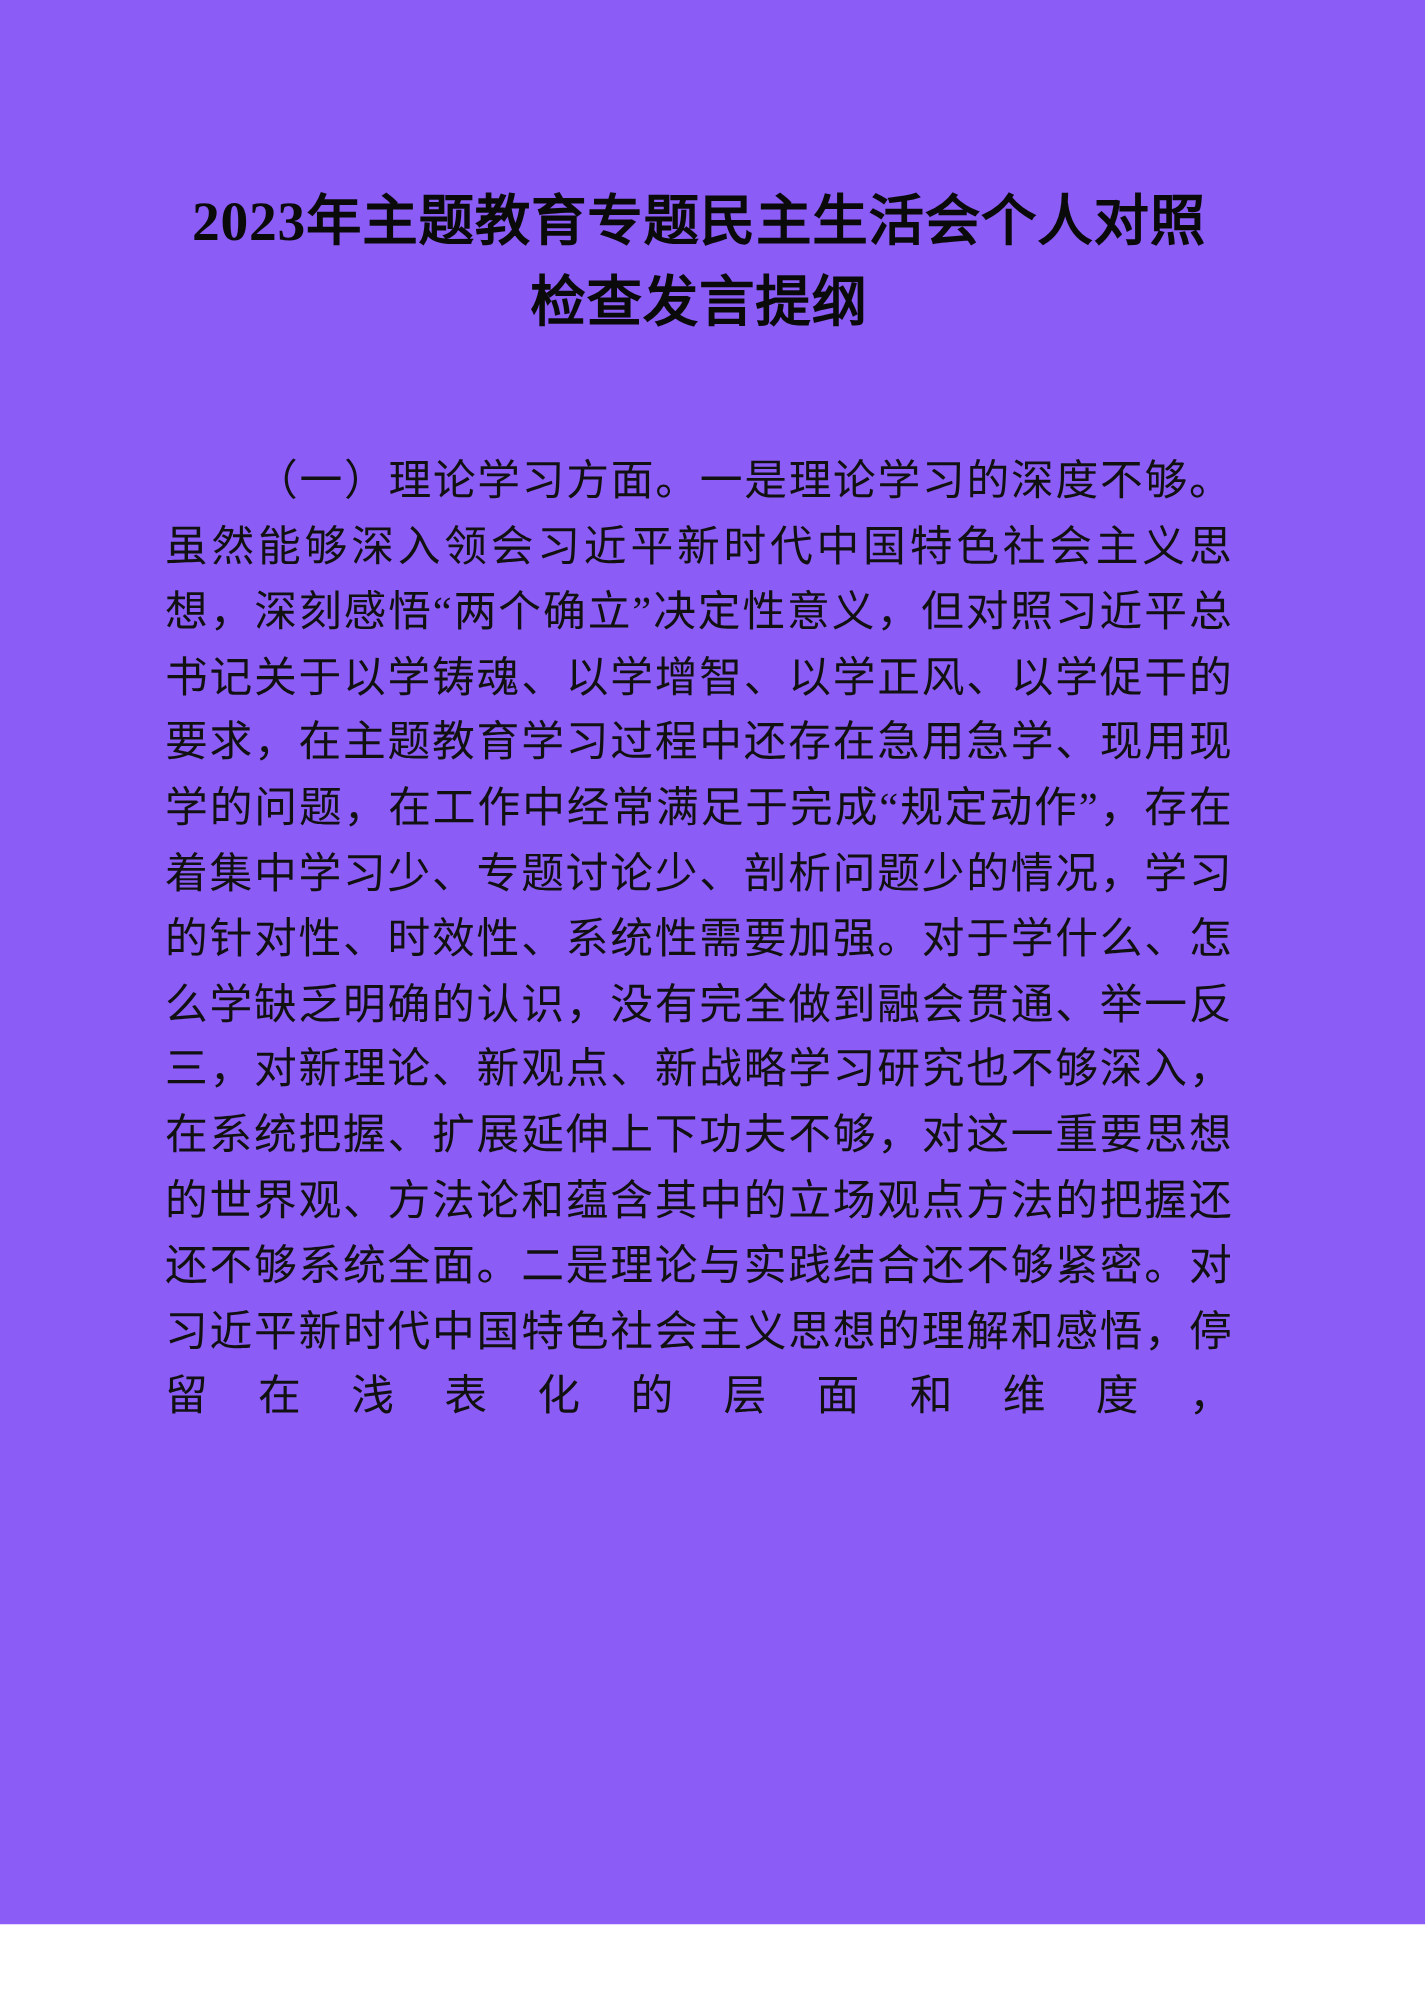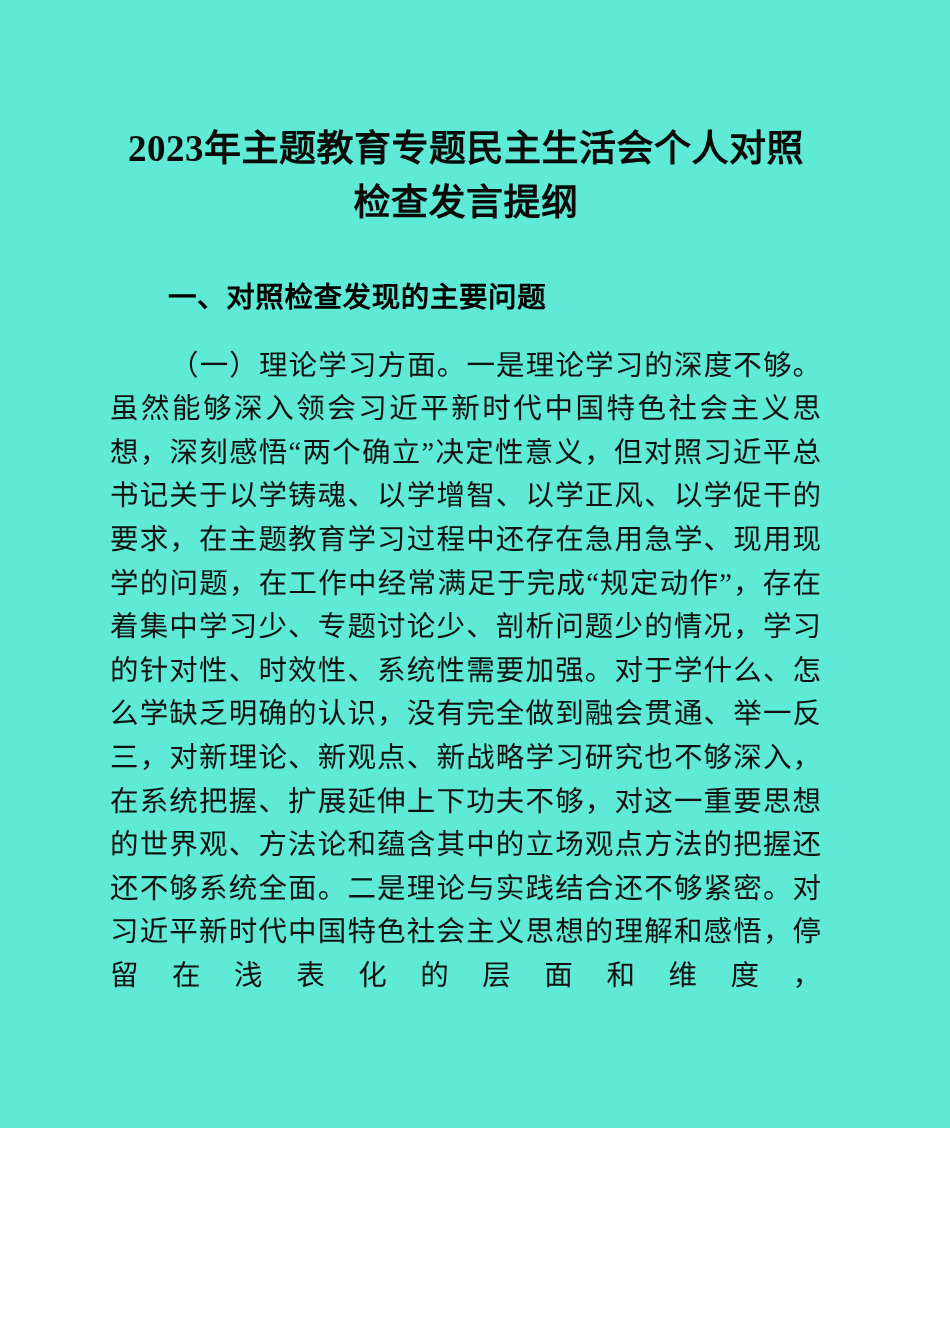--- a/index.html
+++ b/index.html
@@ -11,23 +11,23 @@
 
   body {
     font-family: "Liberation Serif", "DejaVu Serif", serif;
     color: #000000;
     -webkit-font-smoothing: antialiased;
   }
 
   #page {
     position: relative;
     width: 950px;
-    height: 1128px;
+    height: 1283px;
     margin: 0 auto;
-    background: #5eead4;
+    background: #8b5cf6;
     overflow: hidden;
     box-sizing: border-box;
   }
 
   #content {
     position: absolute;
     left: 110px;
     top: 0;
     width: 712px;
   }
@@ -91,18 +91,17 @@
 <body>
 
 <div id="page">
   <div id="content">
 
     <h1 class="doc-title">2023年主题教育专题民主生活会个人对照检查发言提纲</h1>
 
     <div class="title-gap"></div>
 
 
-    <p class="section-heading">一、对照检查发现的主要问题</p>
 
     <p class="para truncated">（一）理论学习方面。一是理论学习的深度不够。虽然能够深入领会习近平新时代中国特色社会主义思想，深刻感悟“两个确立”决定性意义，但对照习近平总书记关于以学铸魂、以学增智、以学正风、以学促干的要求，在主题教育学习过程中还存在急用急学、现用现学的问题，在工作中经常满足于完成“规定动作”，存在着集中学习少、专题讨论少、剖析问题少的情况，学习的针对性、时效性、系统性需要加强。对于学什么、怎么学缺乏明确的认识，没有完全做到融会贯通、举一反三，对新理论、新观点、新战略学习研究也不够深入，在系统把握、扩展延伸上下功夫不够，对这一重要思想的世界观、方法论和蕴含其中的立场观点方法的把握还还不够系统全面。二是理论与实践结合还不够紧密。对习近平新时代中国特色社会主义思想的理解和感悟，停留在浅表化的层面和维度，</p>
 
   </div>
 </div>
 
 </body></html>

